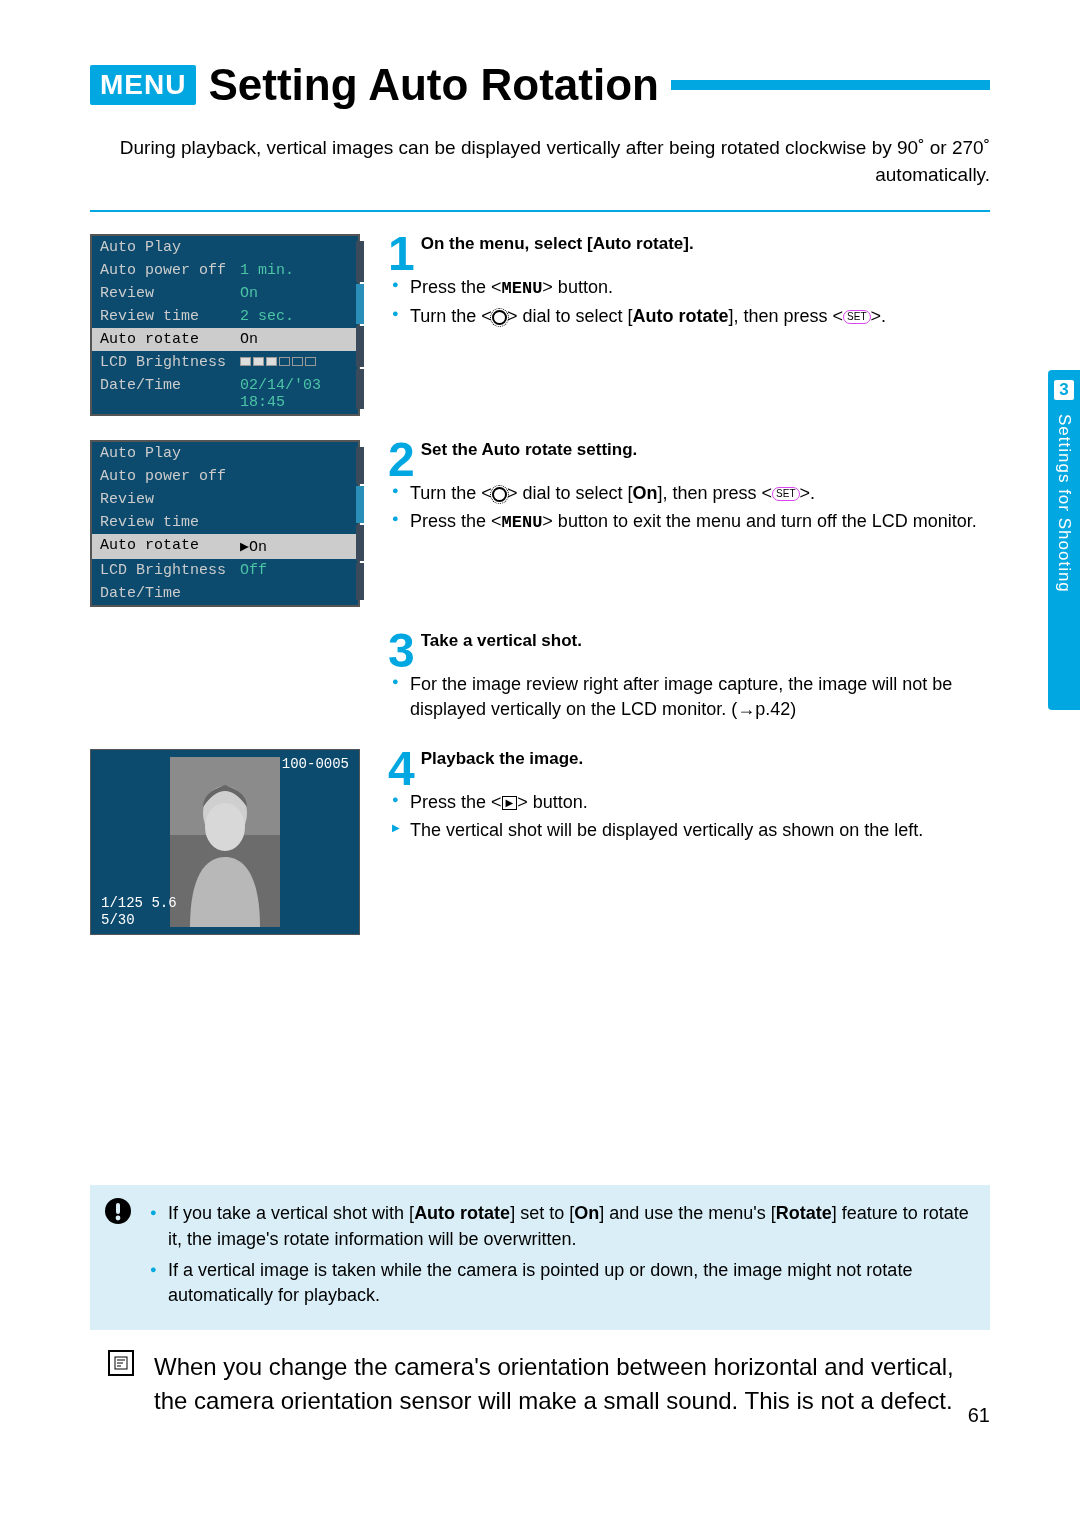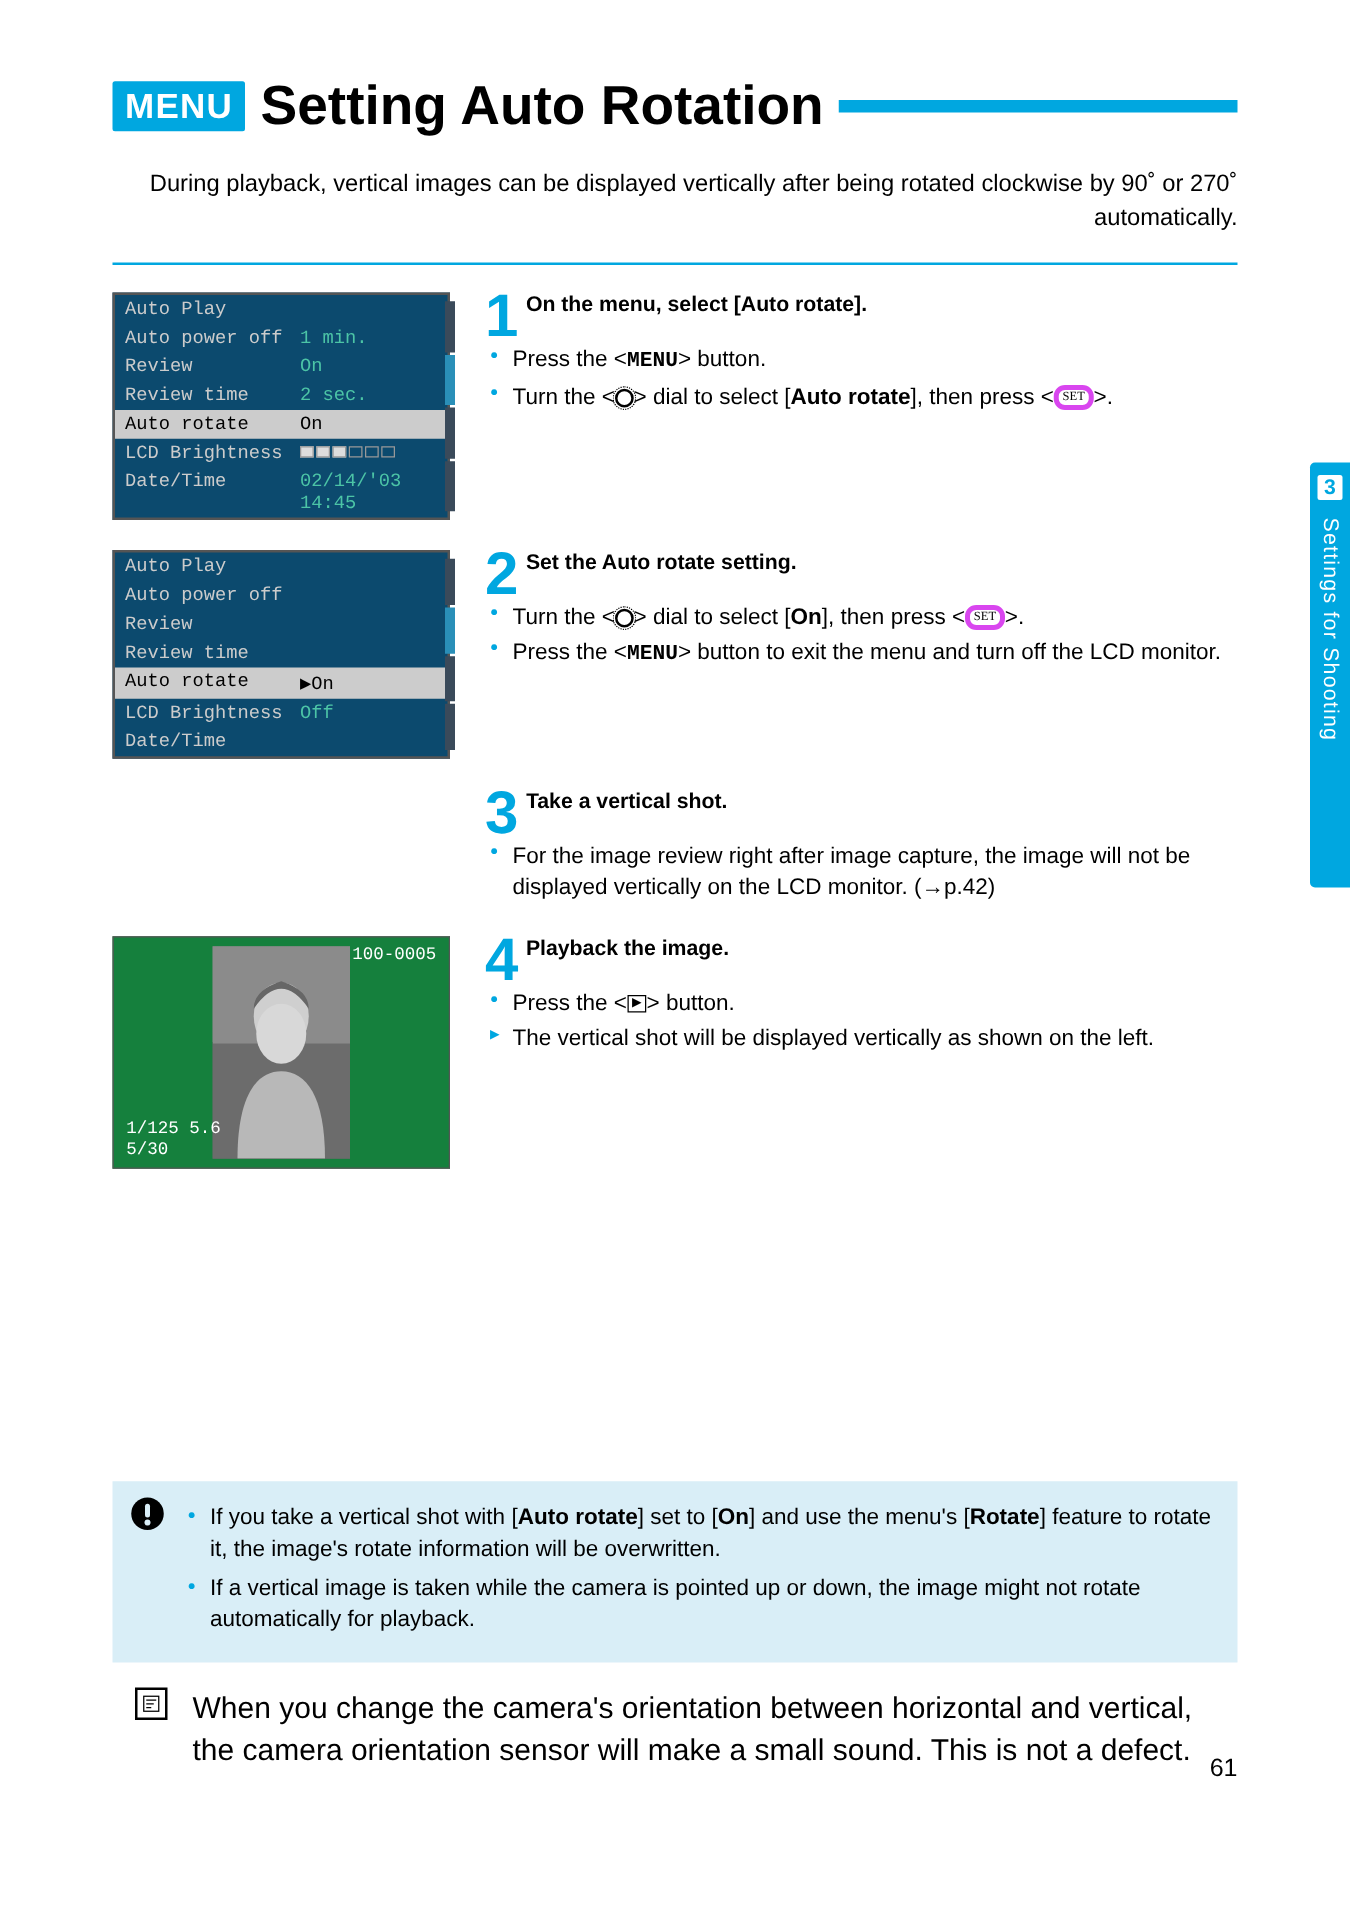--- a/index.html
+++ b/index.html
@@ -156,33 +156,33 @@
   }
   .mono { font-family: "Courier New", monospace; font-size: 17px;}
   .icon-dial {
     display:inline-block; width:15px; height:15px; border:2px solid #000;
     border-radius:50%; vertical-align:middle; position:relative;
   }
   .icon-dial::after{
     content:""; position:absolute; inset:-4px; border:1px dotted #000; border-radius:50%;
   }
   .icon-set {
-    display:inline-block; border:4px solid #d946ef; border-radius:9px;
-    font-size:10px; padding:1px 3px; vertical-align:middle; line-height:1;font-family:Liberation Serif, serif;
+    display:inline-block; border:1px solid #d946ef; border-radius:9px;
+    font-size:10px; padding:1px 3px; vertical-align:middle; line-height:1;
   }
   .icon-play {
     display:inline-block; border:1.5px solid #000; padding:1px 3px;
     font-size:10px; vertical-align:middle; line-height:1;
   }
 
   
   .playback {
     width: 270px;
     height: 186px;
-    background: #15803d;
+    background: #0c4a6e;
     color: #fff;
     font-family: "Courier New", monospace;
     font-size: 14px;
     position: relative;
     display: flex;
     align-items: center;
     justify-content: center;
     border: 1px solid #555;
     overflow: hidden;
   }
@@ -312,21 +312,21 @@
                 <span class="filled"></span>
                 <span class="filled"></span>
                 <span class="filled"></span>
                 <span></span>
                 <span></span>
                 <span></span>
               </span></span>
           </div>
           <div class="row">
             <span class="label">Date/Time</span>
-            <span class="val">02/14/'03 14:45</span>
+            <span class="val">02/14/'03 18:45</span>
           </div>
         </div>
     </div>
     <div class="right-col">
       <span class="step-num">1</span>
       <div class="step-title">On the menu, select [Auto rotate].</div>
       <ul class="bullets" id="bullets-0">
           <li>Press the &lt;<b class="mono">MENU</b>&gt; button.</li>
           <li>Turn the &lt;<span class="icon-dial"></span>&gt; dial to select [<b>Auto rotate</b>], then press &lt;<span class="icon-set">SET</span>&gt;.</li>
         </ul>

